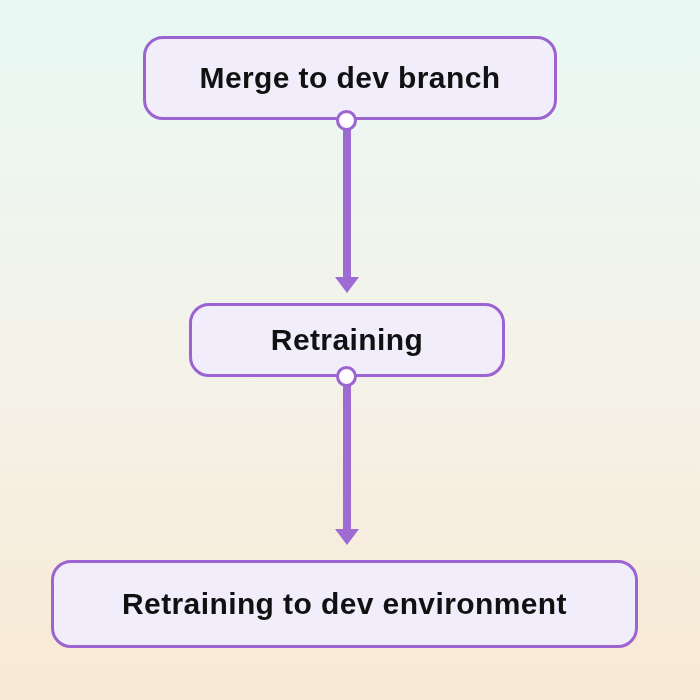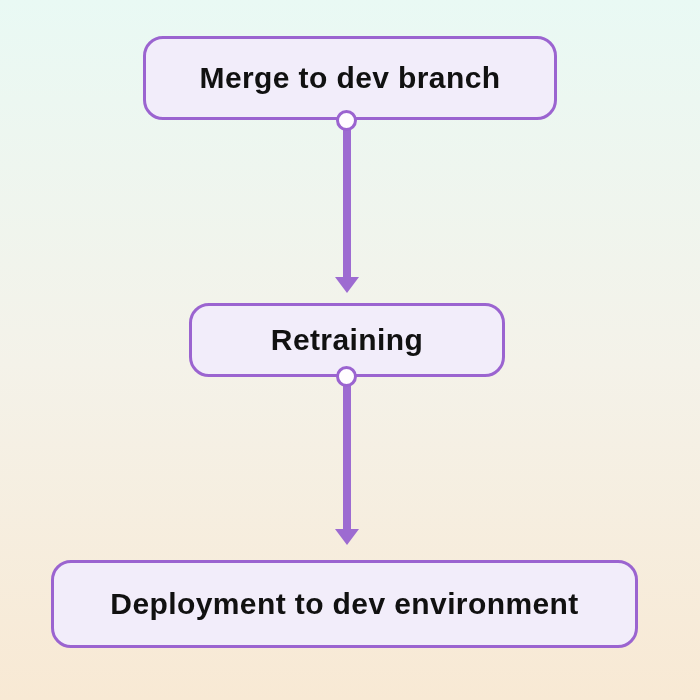--- a/index.html
+++ b/index.html
@@ -84,16 +84,16 @@
 
   <div class="node node-mid">
     <span class="node-label">Retraining</span>
   </div>
 
   <div class="arrow-line arrow-line-2"></div>
   <div class="arrow-head arrow-head-2"></div>
   <div class="connector connector-2"></div>
 
   <div class="node node-bottom">
-    <span class="node-label">Deployment to dev environment</span>
+    <span class="node-label">Retraining to dev environment</span>
   </div>
 
 </div>
 
 </body></html>

